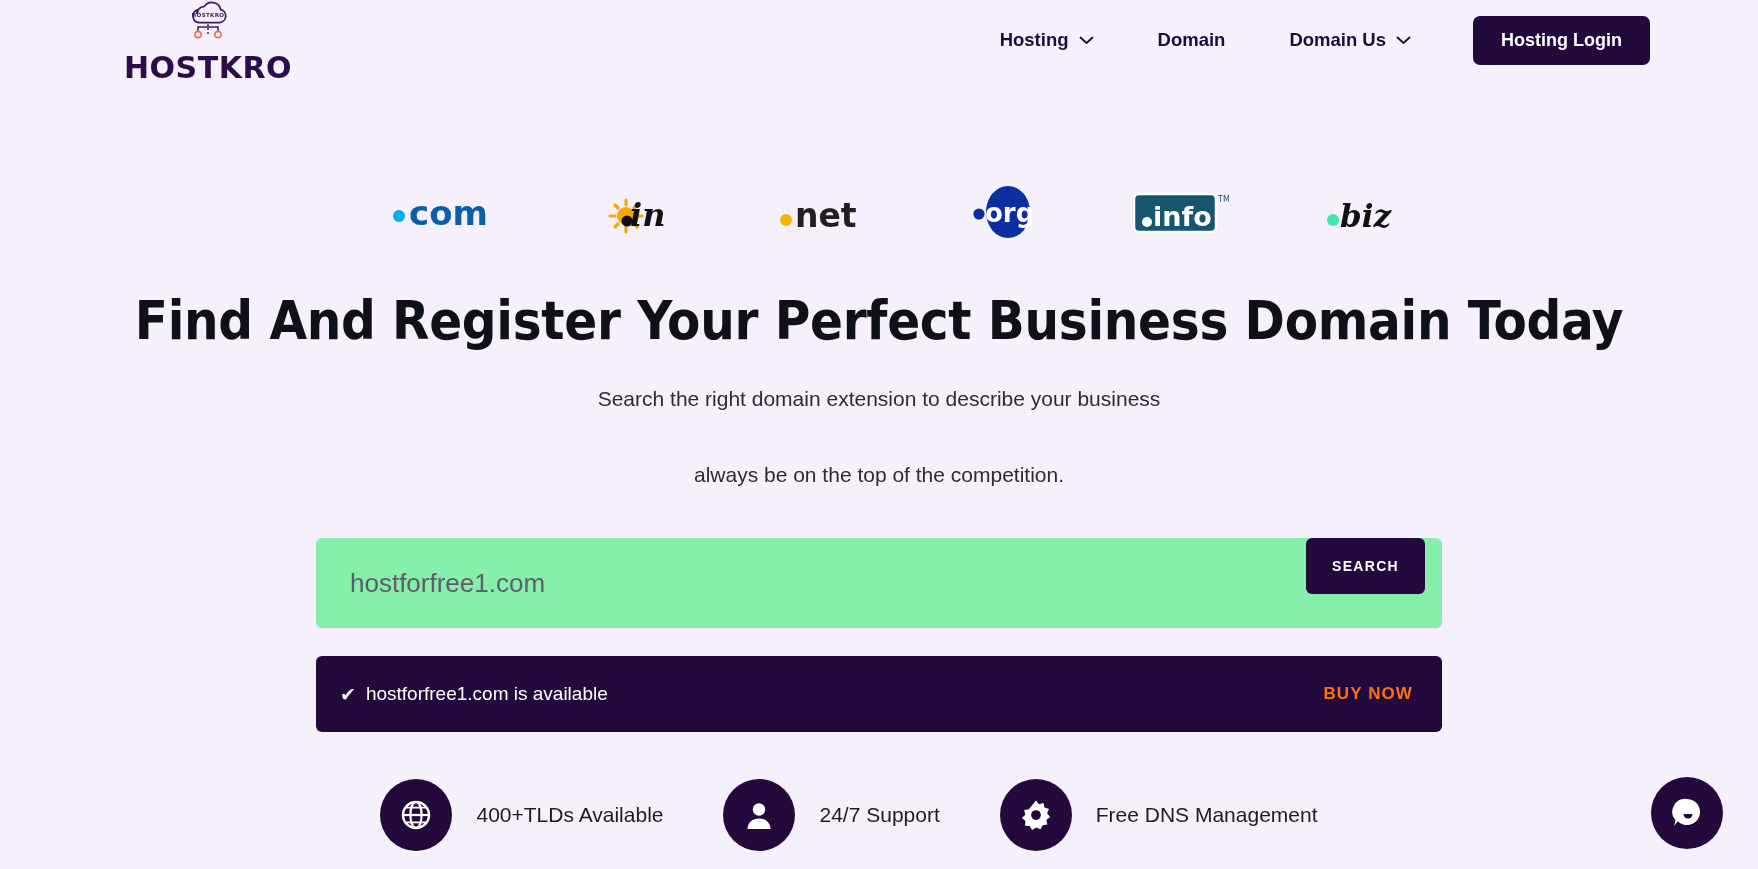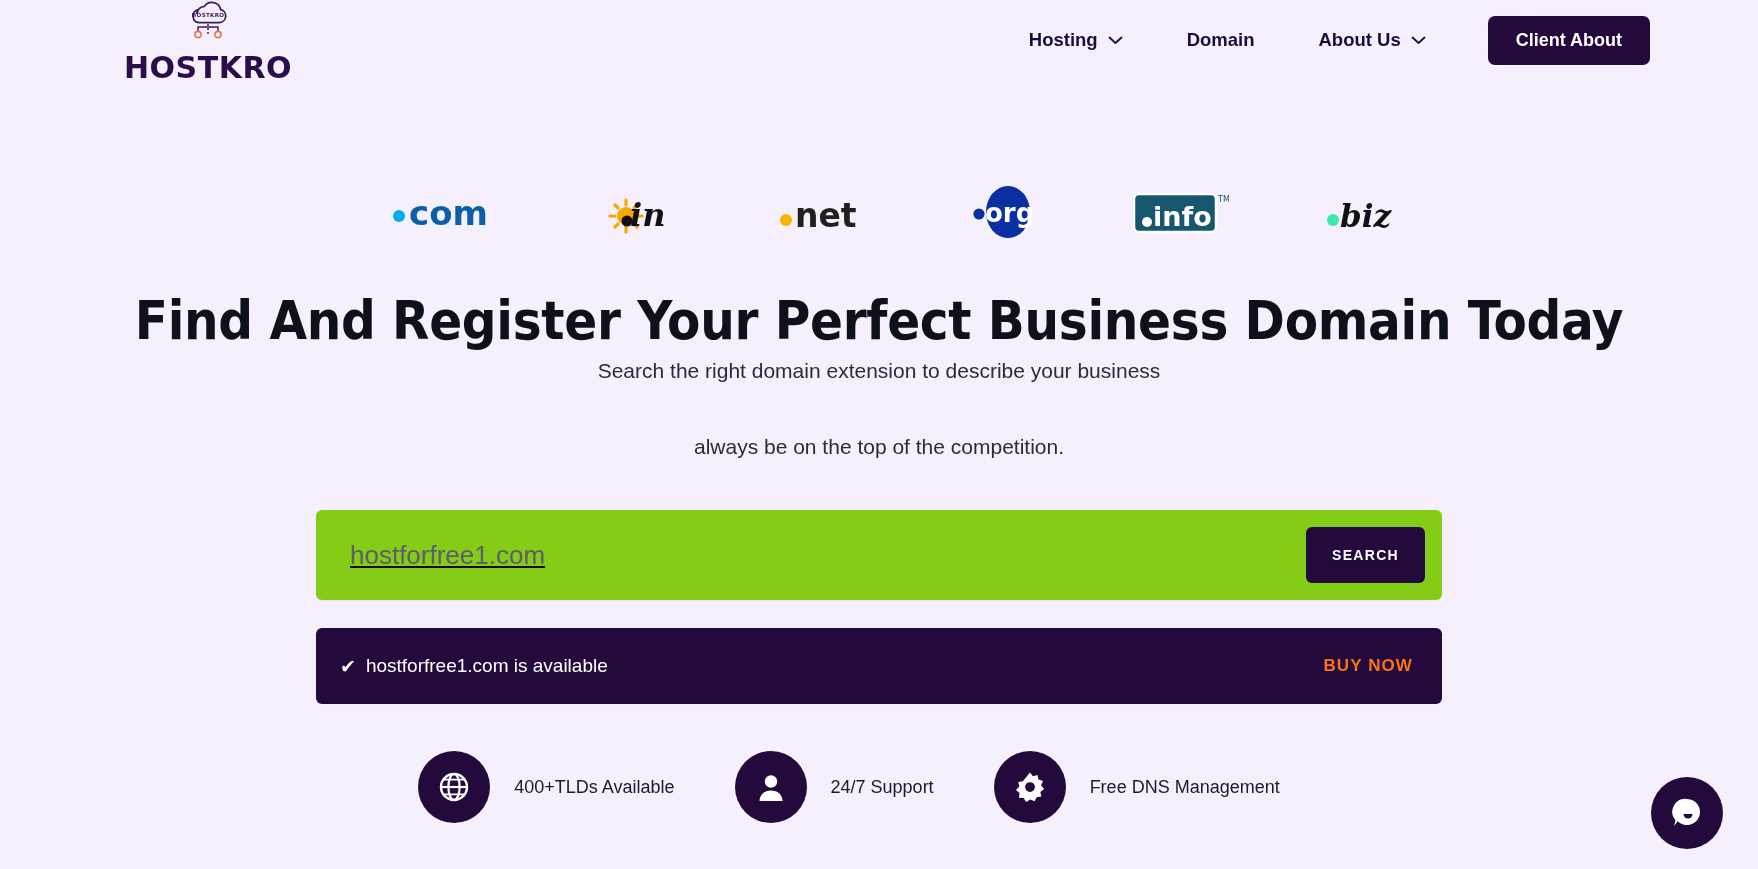--- a/index.html
+++ b/index.html
@@ -97,41 +97,41 @@
   .hero-title {
     font-family: "DejaVu Sans Condensed", "Liberation Sans Narrow", "Liberation Sans", sans-serif;
     font-size: 54px;
     font-weight: 700;
     letter-spacing: -0.3px;
     color: #10101a;
     line-height: 1.15;
   }
 
   .hero-sub {
+    margin-top: 28px;
     font-size: 21px;
     line-height: 38px;
     color: #2b2b3a;
     font-weight: 400;
   }
 
   
   .search-wrap {
     width: 1126px;
     margin: 44px auto 0;
   }
 
   .search-box {
-    background: #84cc16;
+    background: #86efac;
     border-radius: 6px;
     height: 90px;
     display: flex;
-    align-items: center;
+    align-items: flex-start;
     padding: 0 17px 0 17px;
     box-shadow: 0 1px 2px rgba(30,10,60,0.05);
-    text-decoration: underline;
   }
 
   .search-input {
     flex: 1;
     border: none;
     outline: none;
     background: transparent;
     font-family: "Liberation Sans", sans-serif;
     font-size: 26px;
     color: #5d5d6b;
@@ -214,21 +214,21 @@
     height: 72px;
     border-radius: 50%;
     background: #240a3c;
     display: flex;
     align-items: center;
     justify-content: center;
     flex: none;
   }
 
   .feature-label {
-    font-size: 18px;
+    font-size: 21px;
     color: #1b1b2c;
     white-space: nowrap;
     padding-right: 28px;
   }
 
   
   .chat-launcher {
     position: absolute;
     right: 35px;
     bottom: 20px;
@@ -268,27 +268,27 @@
       <svg class="chev" width="15" height="9" viewBox="0 0 15 9">
         <path d="M1.5 1.5 L7.5 7 L13.5 1.5" fill="none" stroke="#1e0b3c" stroke-width="1.8" stroke-linecap="round" stroke-linejoin="round"></path>
       </svg>
     </div>
 
     <div class="nav-item">
       <span>Domain</span>
     </div>
 
     <div class="nav-item">
-      <span>About Us</span>
+      <span>Domain Us</span>
       <svg class="chev" width="15" height="9" viewBox="0 0 15 9">
         <path d="M1.5 1.5 L7.5 7 L13.5 1.5" fill="none" stroke="#1e0b3c" stroke-width="1.8" stroke-linecap="round" stroke-linejoin="round"></path>
       </svg>
     </div>
 
-    <button class="login-btn">Client About</button>
+    <button class="login-btn">Hosting Login</button>
   </nav>
 </header>
 
 <section class="tld-strip">
 
   <svg class="tld-logo" width="118" height="46" viewBox="0 0 118 46">
     <circle cx="8" cy="27" r="6" fill="#00aeef"></circle>
     <text x="18" y="36" font-family="DejaVu Sans, sans-serif" font-size="34" font-weight="700" fill="#0a5fa8">com</text>
   </svg>
 

